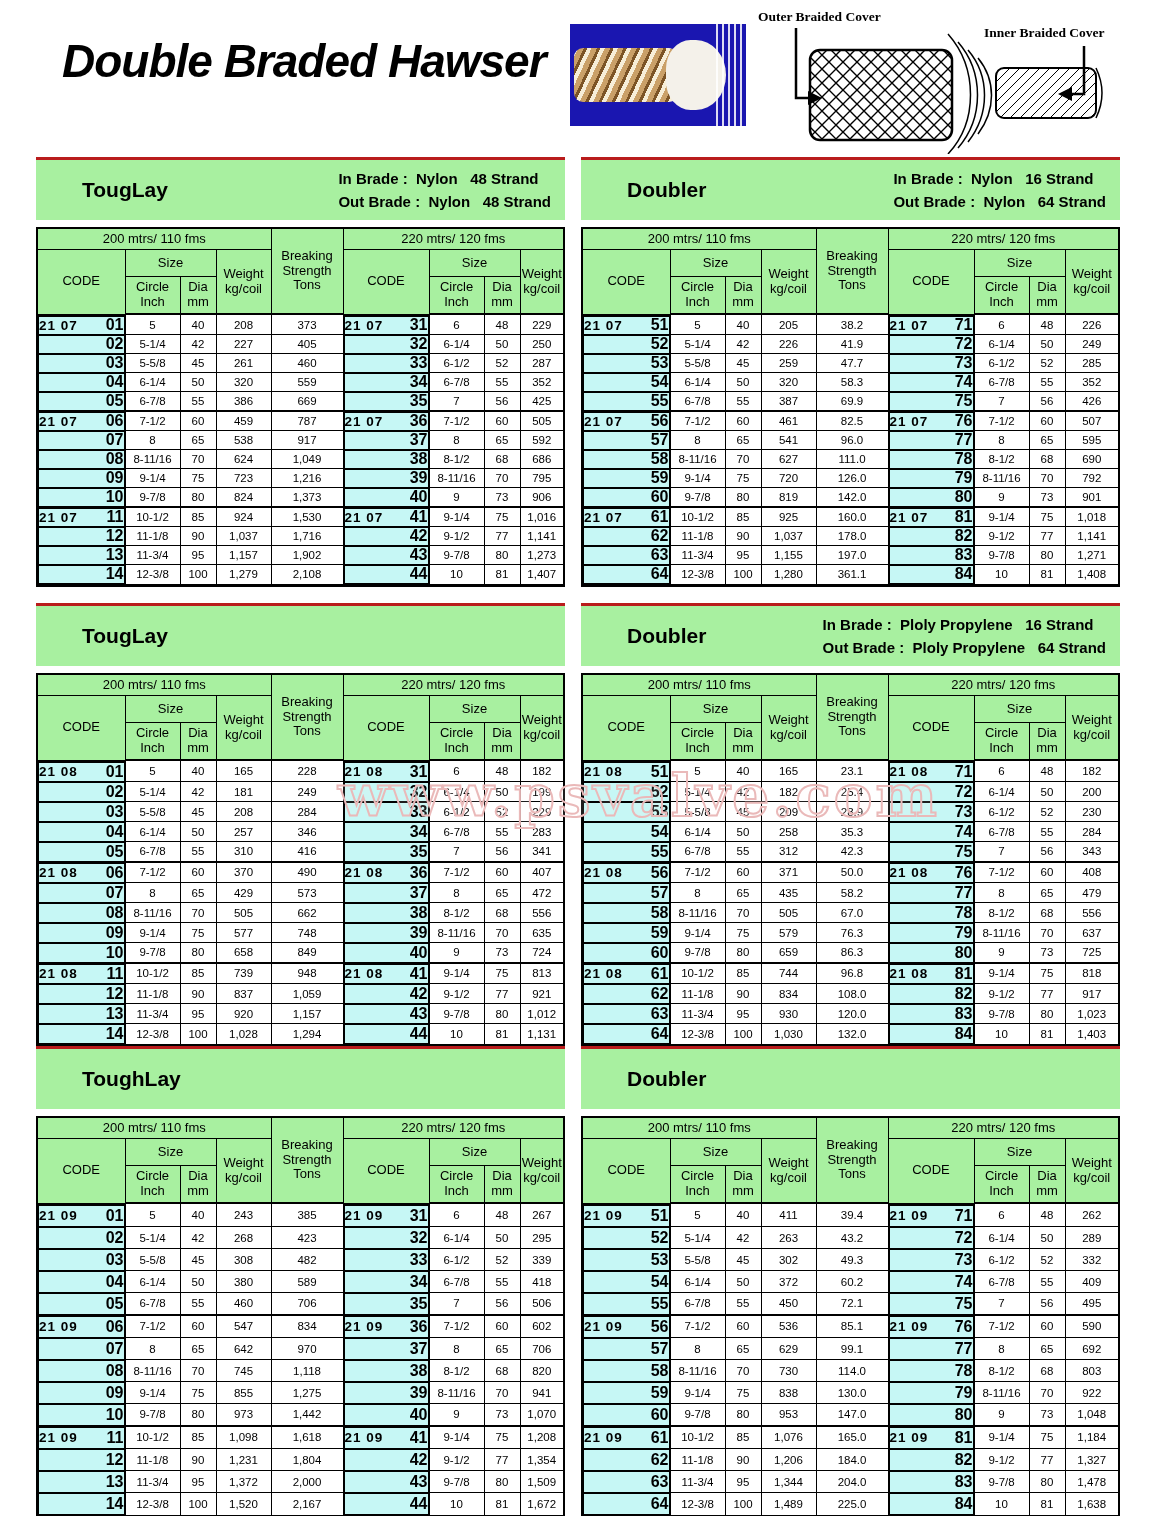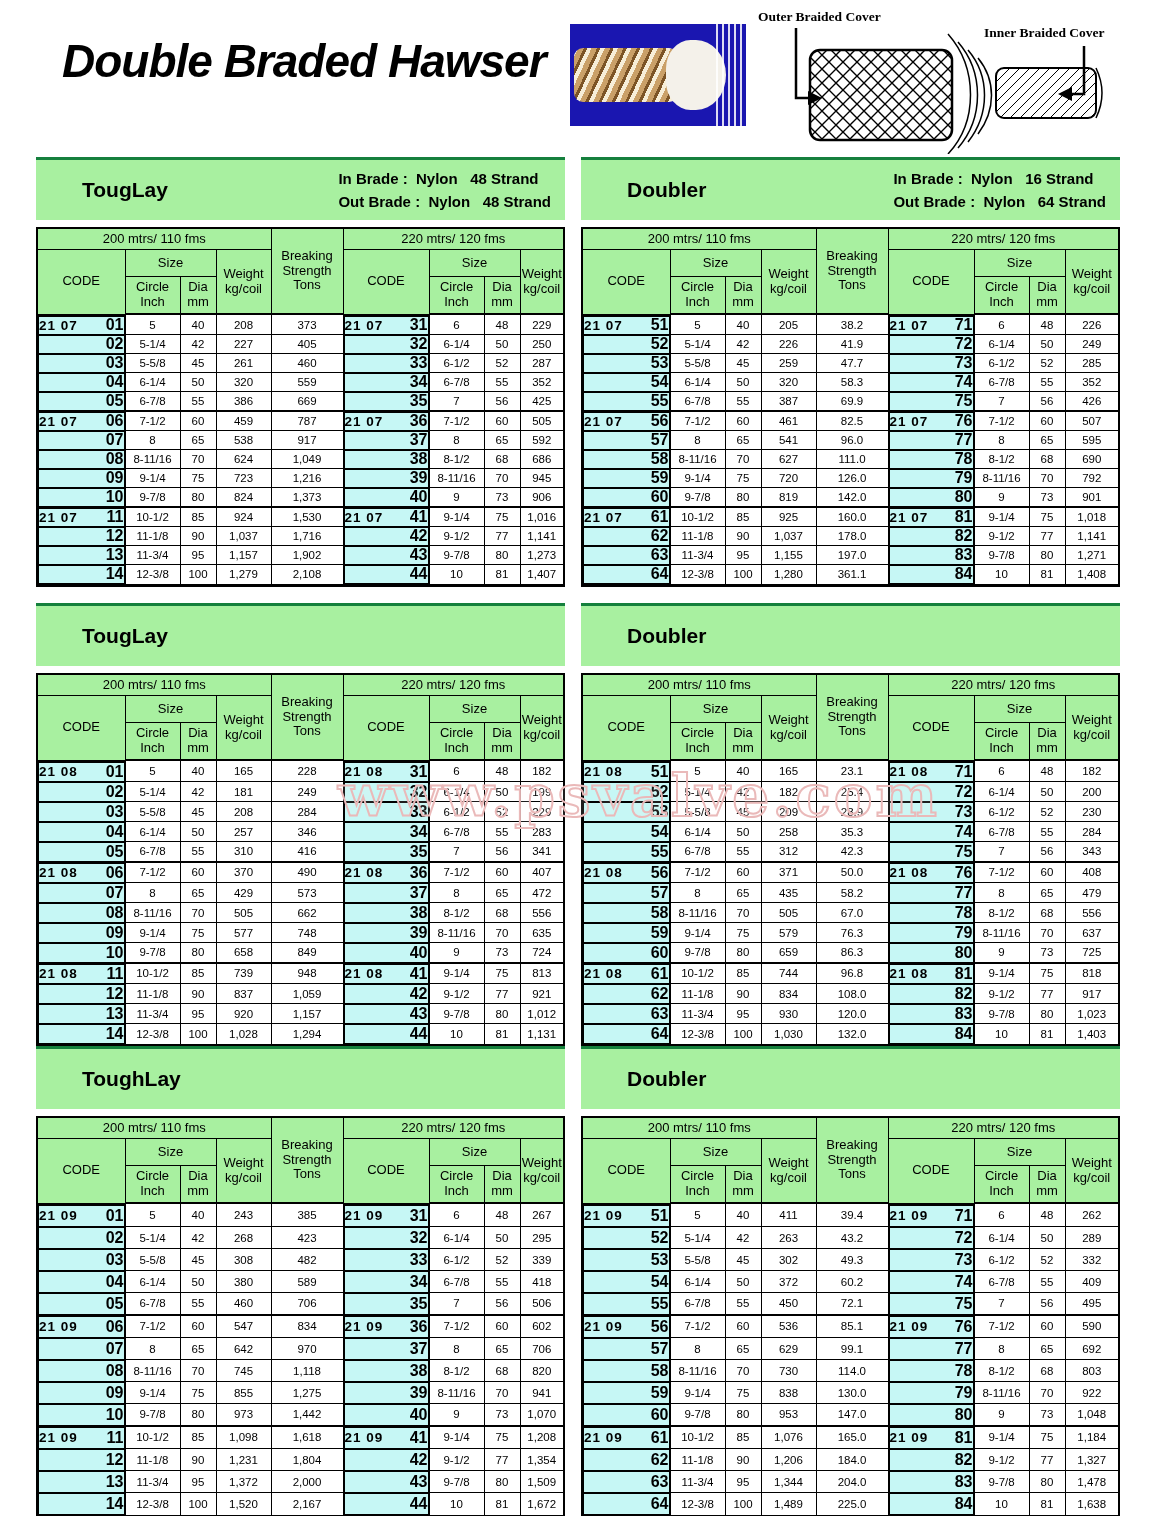--- a/index.html
+++ b/index.html
@@ -25,21 +25,21 @@
   
   .braid-svg{position:absolute;left:752px;top:6px;}
   
   .watermark{
     position:absolute;left:338px;top:762px;width:560px;z-index:5;pointer-events:none;
     font-family:"DejaVu Serif",serif;font-size:58px;font-weight:bold;letter-spacing:3px;
     color:rgba(255,235,235,0.12);-webkit-text-stroke:2px var(--pink);
   }
   
   .tbl{position:absolute;}
-  .band{background:var(--green);border-top:3px solid #15803d;height:60px;display:flex;align-items:center;margin-bottom:7px;}
+  .band{background:var(--green);border-top:3px solid #b91c1c;height:60px;display:flex;align-items:center;margin-bottom:7px;}
   .tname{margin-left:46px;font-size:21px;font-weight:bold;}
   .brade{margin-left:auto;margin-right:14px;font-size:15px;font-weight:bold;line-height:1.55;text-align:left;}
   .brade-line{white-space:pre;}
   table.spec{border-collapse:collapse;table-layout:fixed;width:100%;border:2px solid #000;border-bottom:3px solid #000;}
   table.spec th,table.spec td{border:1px solid #000;padding:0;text-align:center;vertical-align:middle;overflow:hidden;}
   table.spec th{background:var(--green);font-weight:normal;font-size:13px;line-height:1.12;}
   tr.hrow1 th{height:20px;}
   tr.hrow2 th{height:26px;}
   tr.hrow3 th{height:36px;}
   th.break-h{border-left:2px solid #000;border-right:2px solid #000;}
@@ -278,21 +278,21 @@
           <td>9-1/4</td>
           <td>75</td>
           <td>723</td>
           <td class="bs">1,216</td>
           <td class="code">
             <span class="cp"></span>
             <span class="cs">39</span>
           </td>
           <td>8-11/16</td>
           <td>70</td>
-          <td>945</td>
+          <td>795</td>
         </tr>
         <tr>
           <td class="code">
             <span class="cp"></span>
             <span class="cs">10</span>
           </td>
           <td>9-7/8</td>
           <td>80</td>
           <td>824</td>
           <td class="bs">1,373</td>
@@ -933,20 +933,24 @@
           <td>10</td>
           <td>81</td>
           <td>1,131</td>
         </tr>
       </tbody>
      </table>
   </div>
 <div class="tbl rh18" style="left:581px;top:603px;width:539px">
     <div class="band">
        <div class="tname">Doubler</div>
+       <div class="brade">
+         <div class="brade-line">In Brade :  Ploly Propylene   16 Strand</div>
+         <div class="brade-line">Out Brade :  Ploly Propylene   64 Strand</div>
+       </div>
      </div>
      <table class="spec">
        <colgroup>
          <col style="width:88px">
         <col style="width:55px">
         <col style="width:36px">
         <col style="width:55px">
          <col style="width:72px">
          <col style="width:86px">
         <col style="width:55px">

